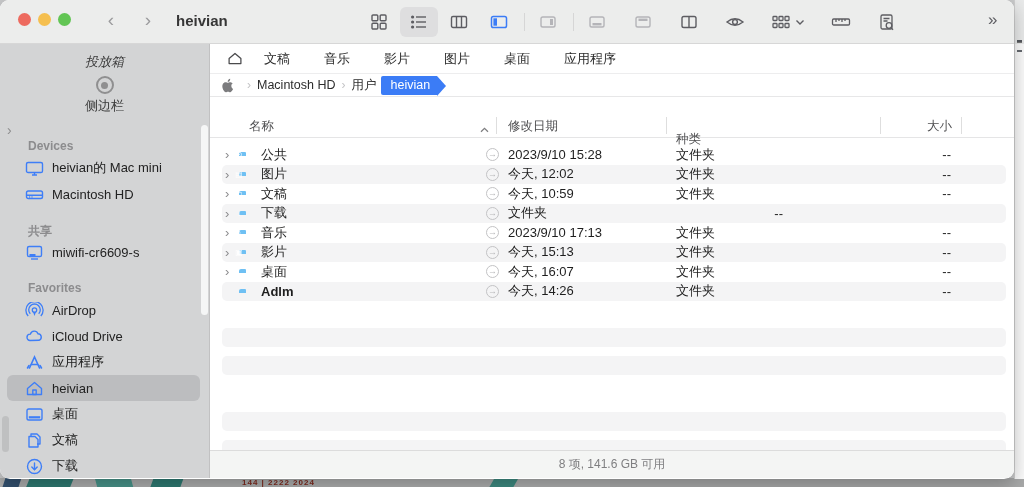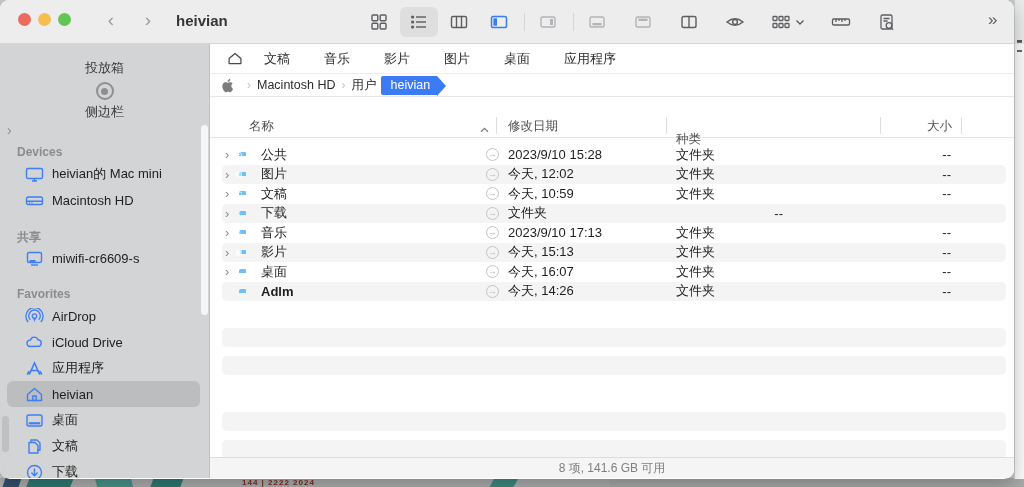--- a/index.html
+++ b/index.html
@@ -45,27 +45,27 @@
   .tb-spacer { width:6px; }
   .more-btn { position:absolute; top:10px; left:988px; font-size:17px; color:#5d5d62; letter-spacing:-2px; }
   svg.ic { display:block; }
 
   
   .wbody { display:flex; height:434px; }
 
   
   .sidebar { width:210px; background:#d3d4d5; border-right:1px solid #c1c1c2; position:relative; flex:none; overflow:hidden; }
   .sb-top-label { text-align:center; font-size:13px; color:#3a3a3a; }
-  .sb-dropzone { margin-top:15px; }
+  .sb-dropzone { margin-top:9px;font-style:italic; }
   .sb-target { margin:5px auto 3px auto; width:18px; height:18px; border:2px solid #8f8f90; border-radius:50%; display:flex; align-items:center; justify-content:center; }
   .sb-target i { width:7px; height:7px; background:#8f8f90; border-radius:50%; }
   .sb-collapse { position:absolute; left:7px; top:78px; color:#8d8d8e; font-size:14px; }
   .sb-section { margin-top:16px; }
   .sb-section.first { margin-top:24px; }
-  .sb-header { padding-left:17px; font-size:12px; font-weight:bold; color:#8c8c8e; height:16px; }
+  .sb-header { padding-left:28px; font-size:12px; font-weight:bold; color:#8c8c8e; height:16px; }
   .sb-item { height:26px; display:flex; align-items:center; padding-left:18px; margin:0 9px 0 7px; border-radius:6px; }
   .sb-item.selected { background:#bcbdbf; }
   .sb-ic { width:19px; height:17px; margin-right:8px; flex:none; display:flex; align-items:center; justify-content:center; }
   .sb-label { font-size:13px; color:#222; white-space:nowrap; }
   .sb-scrollthumb { position:absolute; right:1px; top:81px; width:7px; height:190px; background:rgba(255,255,255,.78); border-radius:4px; }
   .sb-leftthumb { position:absolute; left:2px; top:372px; width:7px; height:36px; background:#bfc0c1; border-radius:4px; }
 
   
   .main { flex:1; background:#fff; position:relative; display:flex; flex-direction:column; }
 
@@ -98,21 +98,21 @@
   .folder .badge { position:absolute; inset:0; display:flex; align-items:center; justify-content:center; font-size:8px; color:rgba(255,255,255,.9); }
   .cell-name { width:225px; flex:none; white-space:nowrap; overflow:hidden; }
   .frow.bold .cell-name { font-weight:bold; }
   .cell-arrow { width:22px; flex:none; }
   .go-circle { width:13px; height:13px; border:1px solid #c3c3c5; border-radius:50%; color:#b9b9bb; font-size:9px; display:flex; align-items:center; justify-content:center; line-height:1; }
   .cell-date { width:168px; flex:none; white-space:nowrap; }
   .cell-kind { width:204px; flex:none; white-space:nowrap; }
   .cell-size { width:71px; flex:none; text-align:right; }
   .empty-stripe { position:absolute; left:12px; right:8px; height:19px; background:#f4f4f5; border-radius:5px; }
 
-  .status-bar { height:21px; background:#f4f5f4; border-top:1px solid #dcdcdc; display:flex; align-items:center; justify-content:center; font-size:12px; color:#7f7f81; }
+  .status-bar { height:28px; background:#f4f5f4; border-top:1px solid #dcdcdc; display:flex; align-items:center; justify-content:center; font-size:12px; color:#7f7f81; }
 </style>
 </head>
 <body>
 
 <div class="screen">
 
   <div class="desktop-strip">
     <div class="ds-shape ds-blue"></div>
     <div class="ds-shape ds-teal1"></div>
     <div class="ds-shape ds-teal2"></div>

